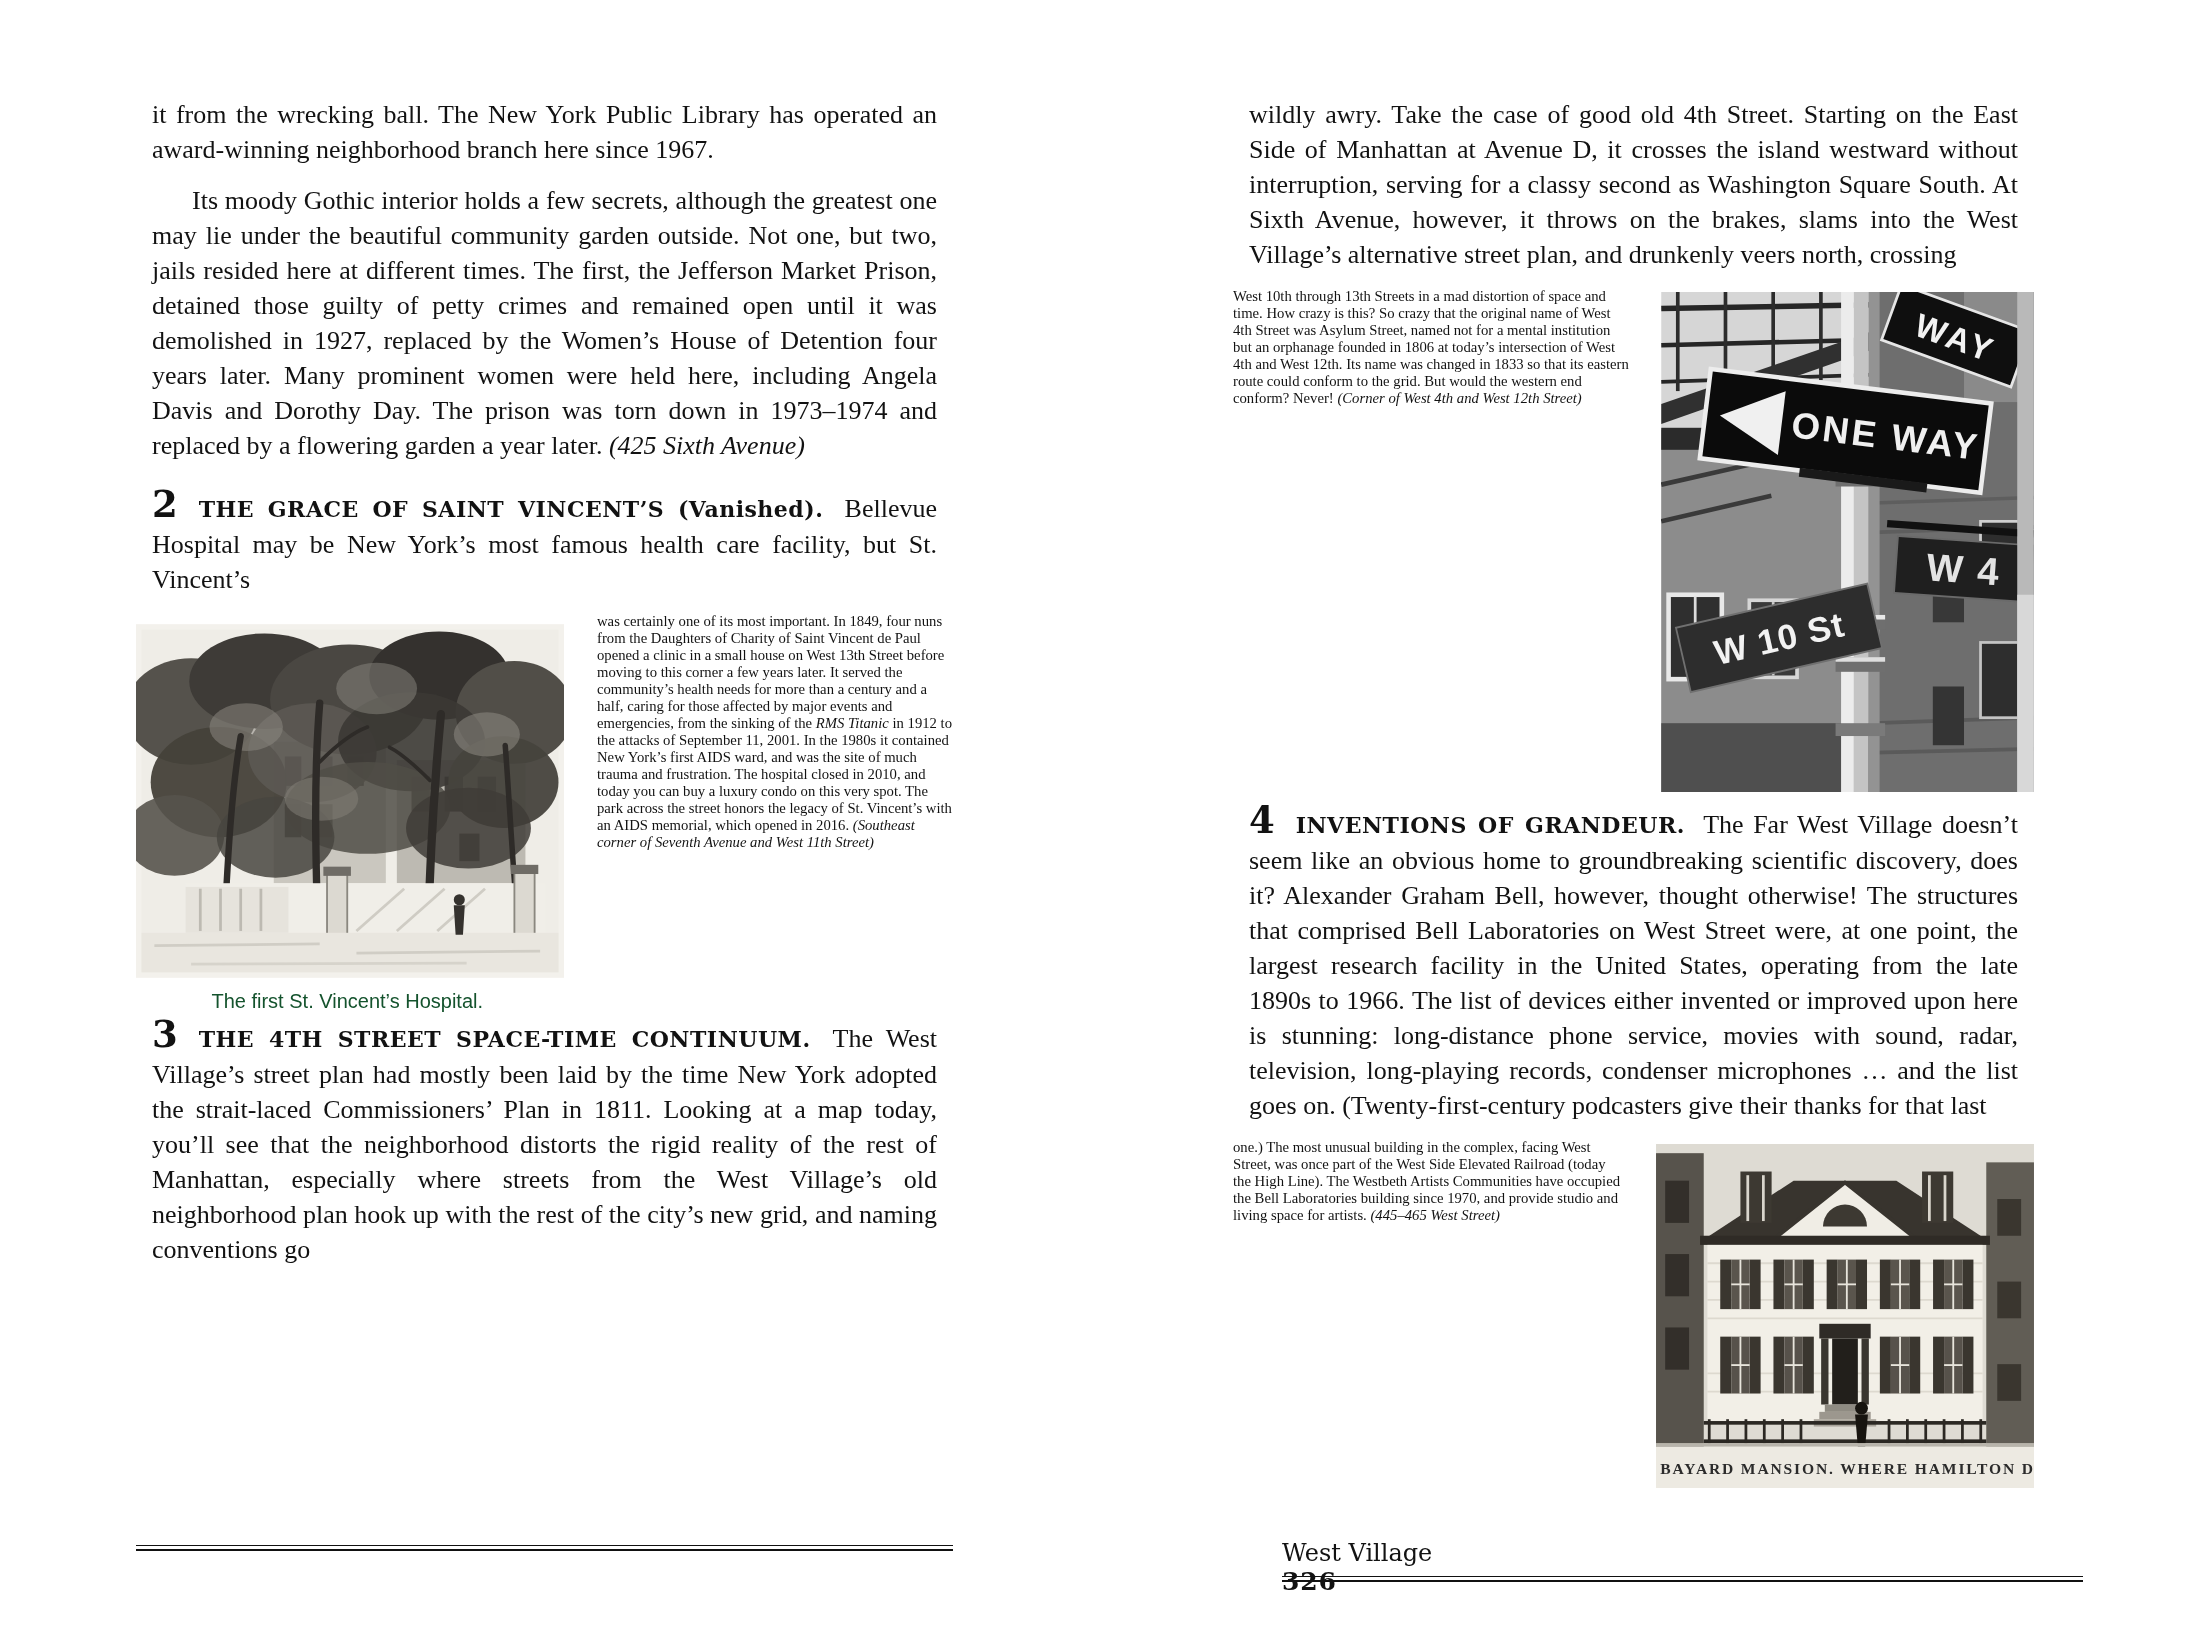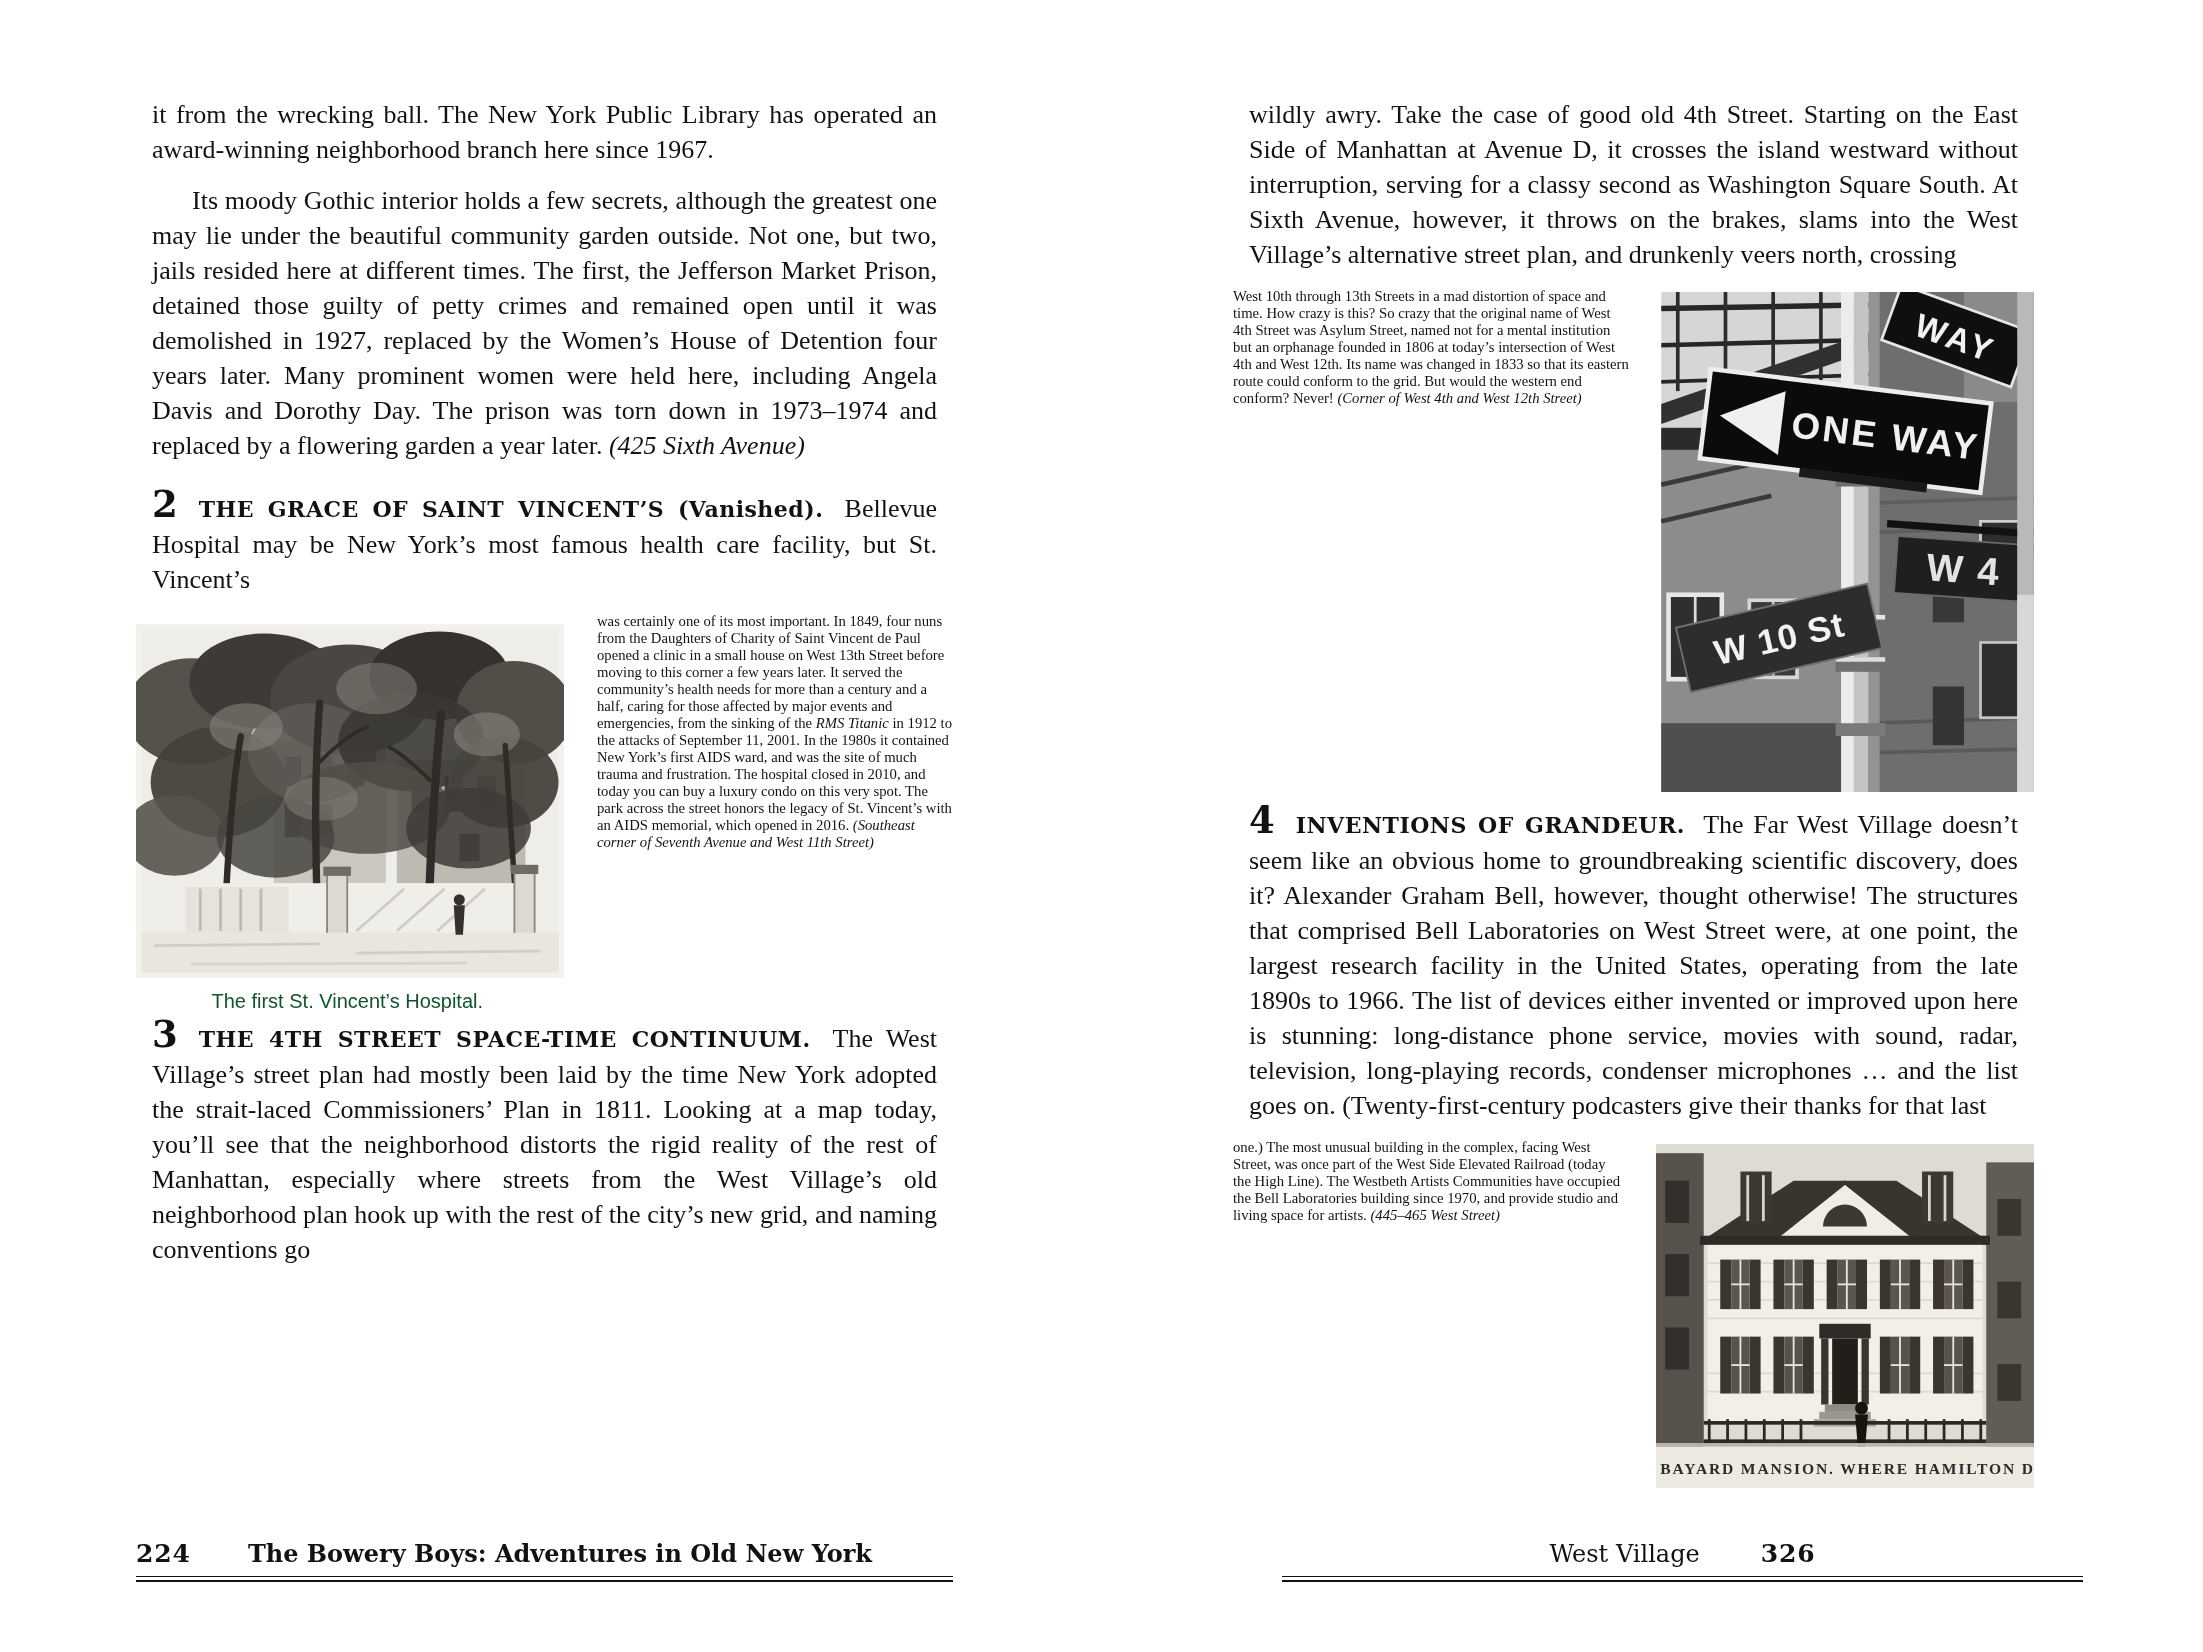--- a/index.html
+++ b/index.html
@@ -31,21 +31,21 @@
   #fig-street{float:right;width:373px;margin:3.7px 0 7.3px 29px;}
   #fig-bayard{float:right;width:378px;margin:5.5px 0 0 29px;}
   #fig-stv figcaption{
     font-family:"Liberation Sans", sans-serif;font-size:20px;color:#14532d;
     text-align:center;padding:7.3px 5.5px 0 0;line-height:24px;
   }
   .footer{position:absolute;top:1539px;height:42px;}
   #footer-left{left:136px;width:817px;}
   #footer-right{left:1282px;width:801px;}
   .footer .bar{display:flex;align-items:baseline;height:31px;}
-  #footer-right .bar{justify-content:center;}
+  #footer-right .bar{justify-content:flex-start;flex-direction:column;}
   .f-num{font-family:"DejaVu Serif", serif;font-weight:bold;font-size:25px;letter-spacing:0.9px;}
   .f-title{font-family:"DejaVu Serif", serif;font-size:24px;}
   #footer-left .f-title{font-weight:bold;margin-left:57px;}
   #footer-right .f-title{margin-right:61px;font-weight:normal;}
   .rule{margin-top:5.5px;height:3.7px;border-top:1.8px solid #111;border-bottom:2.8px solid #111;}
   svg text{font-family:"Liberation Sans", sans-serif;}
   svg .cap{font-family:"Liberation Serif", serif;}
 </style>
 </head>
 <body>
@@ -368,24 +368,20 @@
         <g>
           <rect x="0" y="330" width="412" height="45" fill="#edeae2"></rect>
           <text class="cap" x="206" y="360" text-anchor="middle" font-size="17" font-weight="bold" letter-spacing="2" fill="#2b2b2b">THE BAYARD MANSION.  WHERE HAMILTON DIED.</text>
         </g>
       </svg>
     </figure><span><span>one.) The most unusual building in the complex, facing West Street, was once part of the West Side Elevated Railroad (today the High Line). The Westbeth Artists Communities have occupied the Bell Laboratories building since 1970, and provide studio and living space for artists. </span><span class="sp-i">(445–465 West Street)</span></span>
   <p></p>
 </div>
 
 <div class="footer" id="footer-left">
-  <div class="bar">
-    <span class="f-num">224</span>
-    <span class="f-title">The Bowery Boys: Adventures in Old New York</span>
-  </div>
   <div class="rule"></div>
 </div>
 <div class="footer" id="footer-right">
   <div class="bar">
     <span class="f-title">West Village</span>
     <span class="f-num">326</span>
   </div>
   <div class="rule"></div>
 </div>
 

